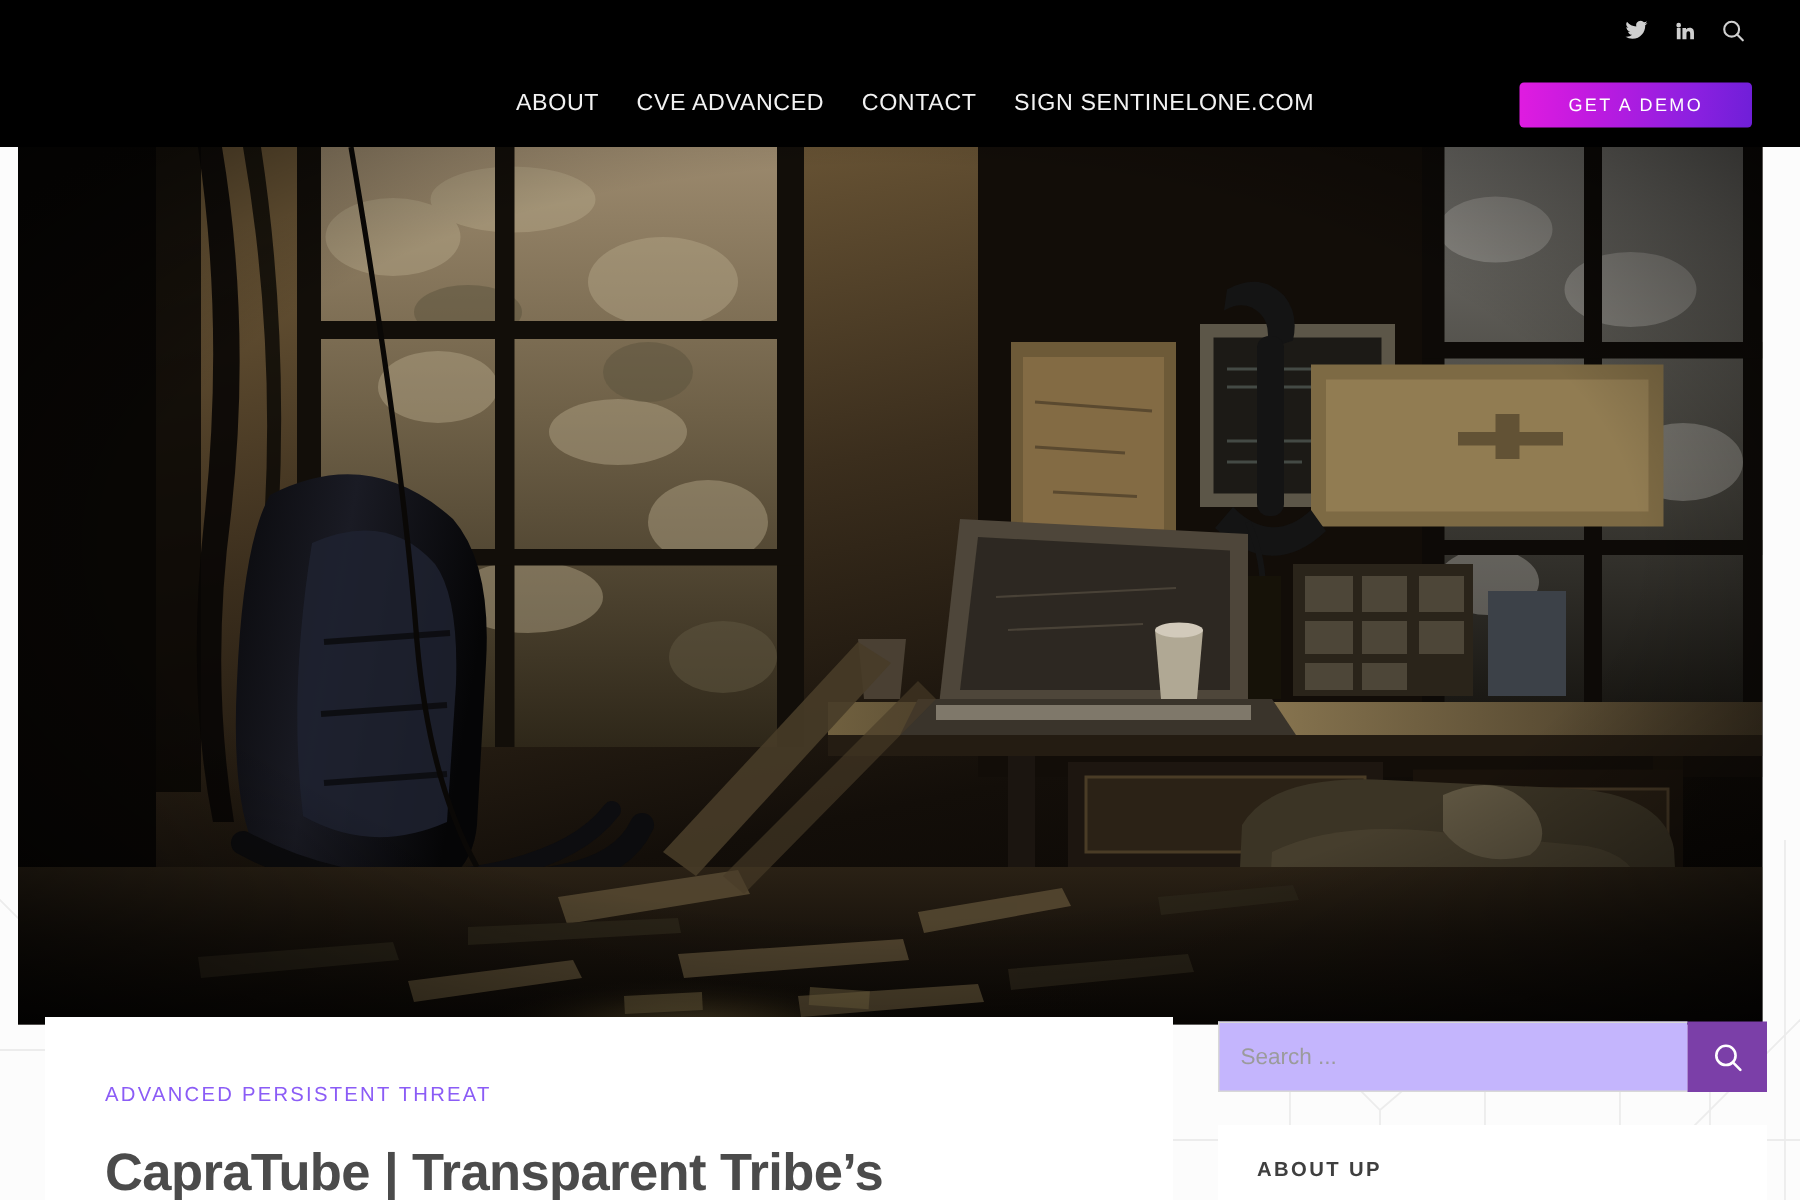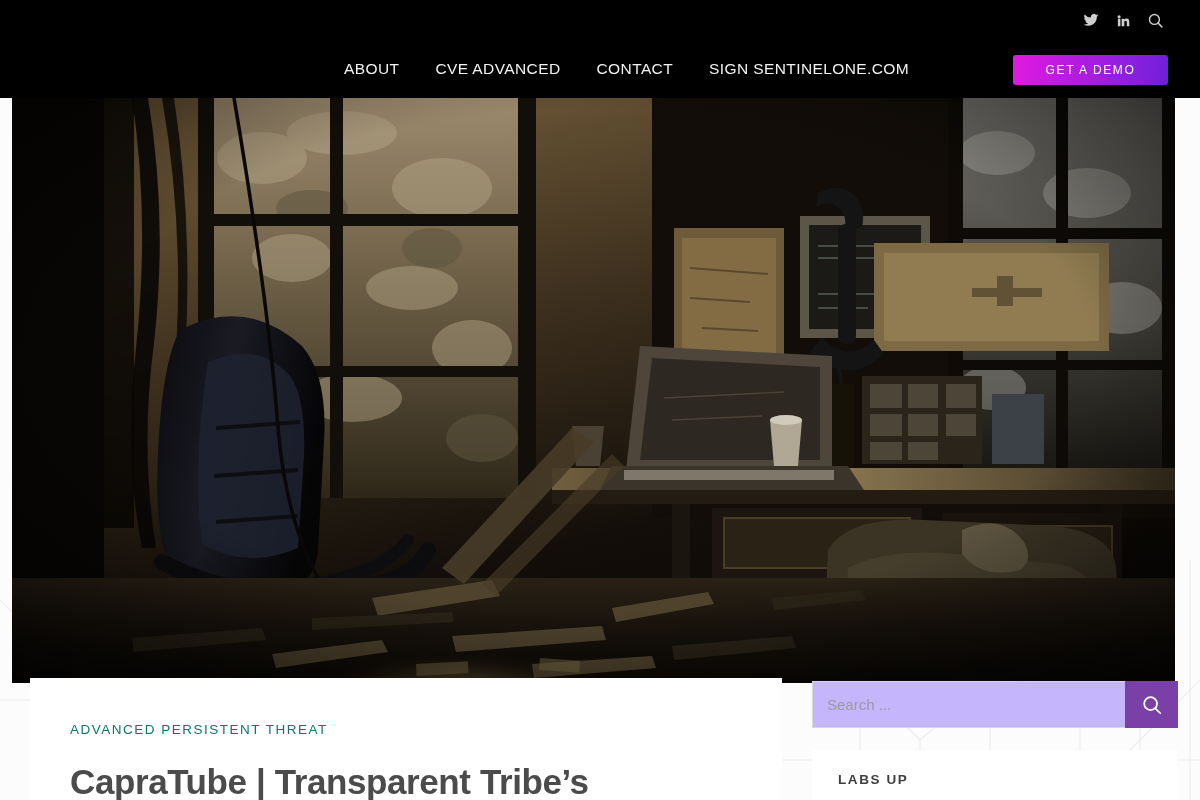--- a/index.html
+++ b/index.html
@@ -72,21 +72,21 @@
     color: #7b2fd4;
     font-weight: 300;
     letter-spacing: 1px;
   }
 
   .nav {
     position: absolute;
     left: 344px;
     top: 20px;
     display: flex;
-    gap: 36px;
+    gap: 25px;
     white-space: nowrap;
   }
   .nav a {
     color: #f2f2f2;
     font-size: 15.5px;
     letter-spacing: 0.4px;
     text-decoration: none;
     font-weight: 400;
     cursor: pointer;
   }
@@ -128,21 +128,21 @@
     top: 678px;
     width: 752px;
     height: 122px;
     background: #ffffff;
     z-index: 20;
     padding: 44px 0 0 40px;
   }
   .article-category {
     font-size: 13.5px;
     letter-spacing: 1.5px;
-    color: #0f766e;
+    color: #8b5cf6;
     text-transform: uppercase;
     cursor: pointer;
   }
   .article-title {
     margin-top: 24px;
     font-size: 35px;
     font-weight: bold;
     color: #4b4b4b;
     letter-spacing: -0.4px;
     line-height: 1.18;
@@ -510,14 +510,14 @@
   <input class="search-input" type="text" placeholder="Search ..." style="">
   <button class="search-btn">
     <svg width="22" height="22" viewBox="0 0 24 24" fill="none" stroke="#ffffff" stroke-width="1.9">
       <circle cx="10.5" cy="10.5" r="7"></circle>
         <path d="M15.6 15.6 L21 21" stroke-linecap="round"></path>
     </svg>
   </button>
 </div>
 
 <section class="signup-panel">
-  <div class="signup-title">LABS UP</div>
+  <div class="signup-title">ABOUT UP</div>
 </section>
 
 </body></html>

